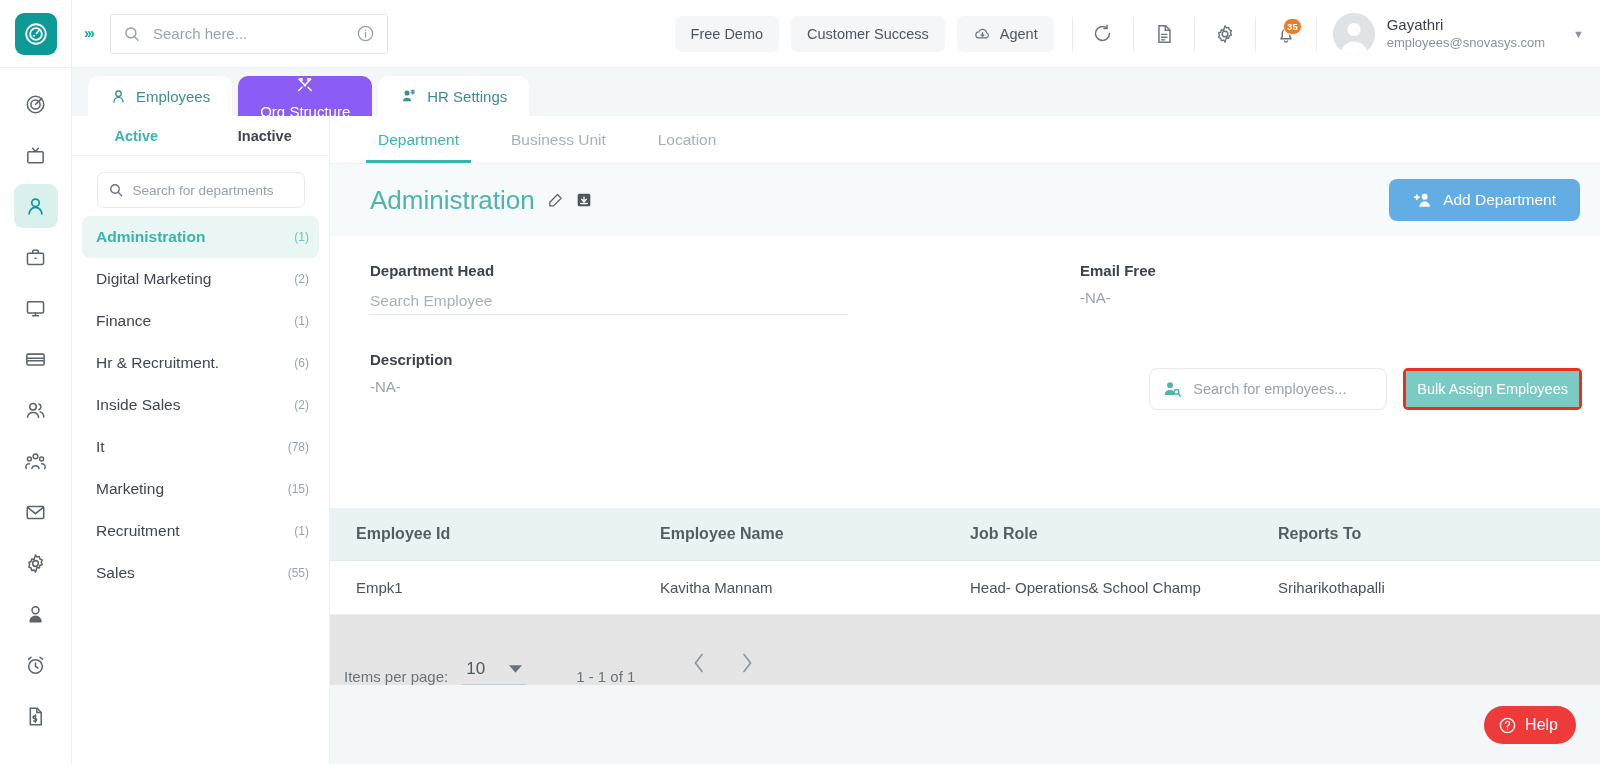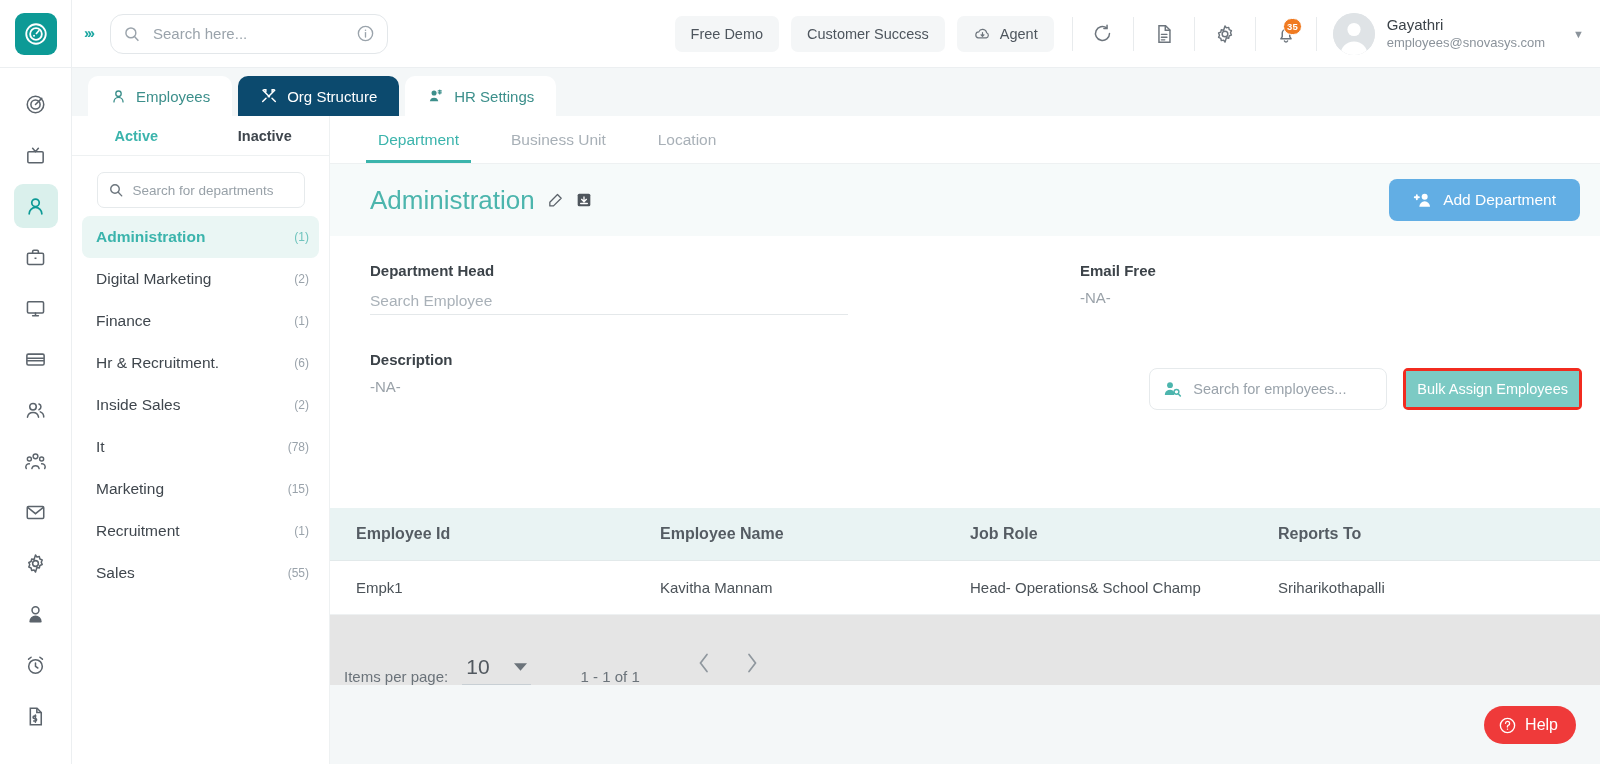--- a/index.html
+++ b/index.html
@@ -22,21 +22,21 @@
     width: 72px; height: 68px; display:flex; align-items:center; justify-content:center;
     border-right: 1px solid #eceff1; position: relative;
   }
   .brand-logo {
     width: 42px; height: 42px; border-radius: 9px; background: #0d9a96;
     display:flex; align-items:center; justify-content:center;
   }
   .chev-expand { color:#1aa6a0; font-size:15px; letter-spacing:-2px; margin-left:4px; font-weight:700;
      position:absolute; right:-22px; top:24px; }
   .searchwrap {
-    margin-left: 38px; width: 278px; height: 40px; border:1px solid #e3e7ea; border-radius:13px;
+    margin-left: 38px; width: 278px; height: 40px; border:1px solid #e3e7ea; border-radius:3px;
     display:flex; align-items:center; padding: 0 12px; background:#fff;
   }
   .searchwrap .s-icon { width:18px; height:18px; flex:0 0 18px; color:#9aa3ab; }
   .searchwrap input {
     border:0; outline:0; flex:1; font-size:15px; color:#5b636b; margin-left:12px;
     font-family:"Liberation Sans", sans-serif; background:transparent;
   }
   .searchwrap input::placeholder{ color:#9aa3ab; }
   .info-icon { width:19px;height:19px;color:#9aa3ab; flex:0 0 19px;}
 
@@ -82,21 +82,21 @@
   
   .modtabs {
     position:absolute; top:68px; left:72px; width:1528px; height:48px;
     background:#f4f7f8; display:flex; align-items:flex-end; padding-left:16px; z-index:10;
   }
   .modtab {
     height:40px; padding: 0 22px; border-radius:10px 10px 0 0; background:#fff;
     display:flex;align-items:center; gap:9px; font-size:15px; color:#3c8f8b; cursor:pointer;
     margin-right:6px;
   }
-  .modtab.active { background:#0c4a6e; color:#fff; }
+  .modtab.active { background:#8b5cf6; color:#fff;flex-direction:column; }
 
   
   .leftpanel {
     position:absolute; top:116px; left:72px; width:258px; height:648px;
     background:#fff; border-right:1px solid #eef1f2;
   }
   .seg {
     display:flex; height:40px; border-bottom:1px solid #eef1f2;
   }
   .seg-item {
@@ -198,21 +198,21 @@
   .c4 { width:auto; }
 
   .paginator {
     height:70px; display:flex; align-items:flex-end; background:#e5e5e5; padding-left:14px; gap:4px;
   }
   .pg-label { font-size:15px; color:#6b737a; }
   .pg-sel {
     margin-left:10px; display:flex; align-items:center; gap:24px; border-bottom:1px solid #c8cfd4;
     padding: 3px 4px 5px 4px; cursor:pointer; min-width:50px;
   }
-  .pg-sel .v { font-size:21px; color:#51585f; }
+  .pg-sel .v { font-size:17px; color:#51585f; }
   .pg-range { margin-left:46px; font-size:15px; color:#6b737a; }
   .pg-arrow {
     width:44px;height:44px;display:flex;align-items:center;justify-content:center;
     color:#8f979e; cursor:pointer; font-size:22px;
   }
   .pg-arrow.first { margin-left:38px; }
 
   .helpbtn {
     position:absolute; right:24px; bottom:20px; height:38px; padding: 0 18px 0 14px;
     background:#ef3a3a; color:#fff; border-radius:19px; display:flex;align-items:center;gap:8px;

